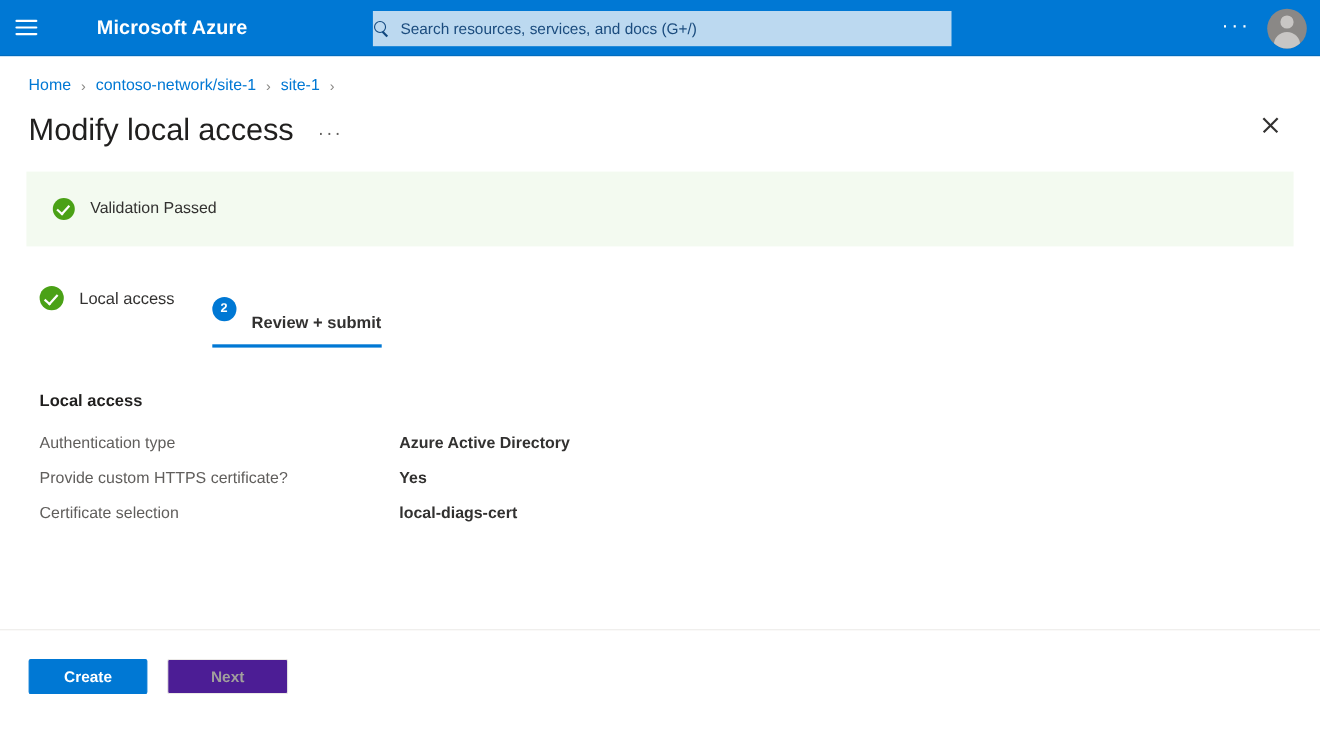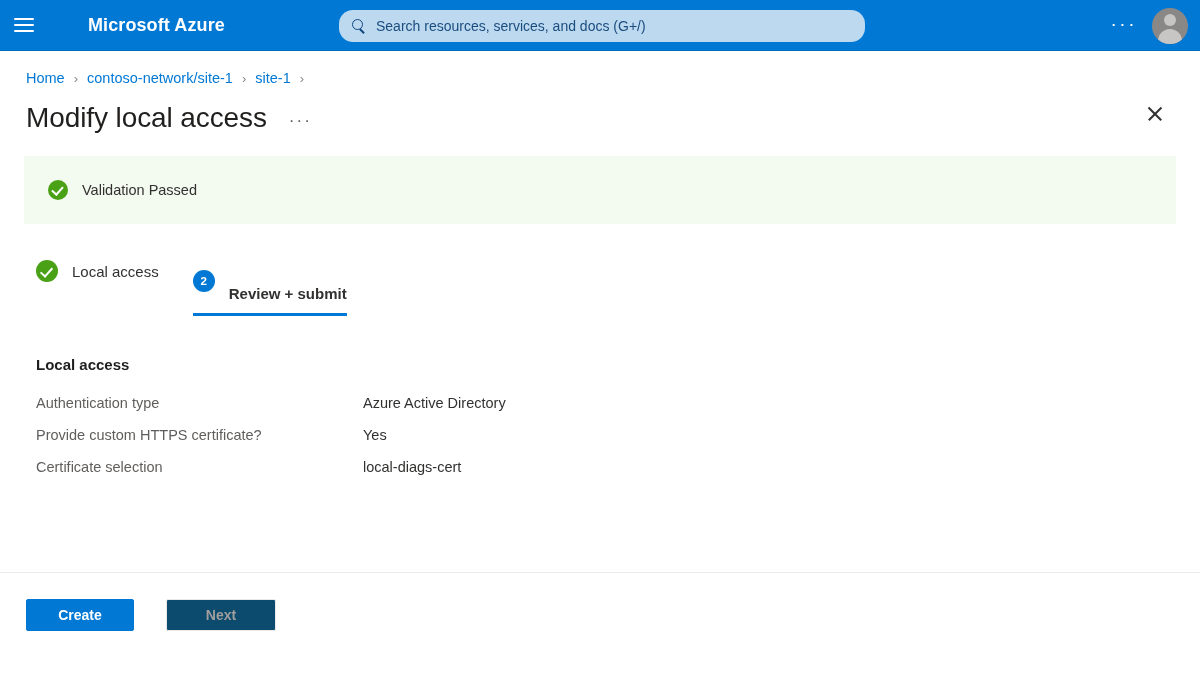--- a/index.html
+++ b/index.html
@@ -54,23 +54,22 @@
 
   .searchwrap {
     position: absolute;
     left: 339px;
     top: 10px;
     width: 526px;
     height: 32px;
     background: #bcd9f0;
     display: flex;
     align-items: center;
-    padding: 0 12px;
+    padding: 0 0;
     cursor: text;
-    border-radius: 14px;
   }
   .searchwrap .mag {
     width: 16px;
     height: 16px;
     flex: 0 0 16px;
     position: relative;
     margin-right: 9px;
   }
   .searchwrap .mag::before {
     content: "";
@@ -318,33 +317,34 @@
   }
   .slabel {
     width: 327px;
     flex: 0 0 327px;
     font-size: 14.5px;
     color: #605e5c;
   }
   .svalue {
     font-size: 14.5px;
     color: #323130;
+    font-weight: bold;
   }
 
   
   .footer {
     position: absolute;
     left: 0;
     top: 572px;
     width: 1200px;
     border-top: 1px solid #edebe9;
     padding: 26px 0 0 26px;
     display: flex;
     align-items: center;
-    gap: 32px;
+    gap: 18px;
     background: #ffffff;
   }
   .btn {
     height: 32px;
     min-width: 108px;
     padding: 0 18px;
     font-size: 14px;
     font-weight: bold;
     font-family: "Liberation Sans", sans-serif;
     display: inline-flex;
@@ -359,21 +359,21 @@
     color: #ffffff;
     border: 1px solid #0078d4;
   }
   .btn-default {
     background: #ffffff;
     color: #323130;
     border: 1px solid #8a8886;
     min-width: 136px;
   }
   .btn-disabled {
-    background: #0c4a6e;
+    background: #4c1d95;
     color: #a19f9d;
     border: 1px solid #ebe9e7;
     min-width: 110px;
     cursor: default;
   }
 </style>
 </head>
 <body>
 
 <div class="topbar">

